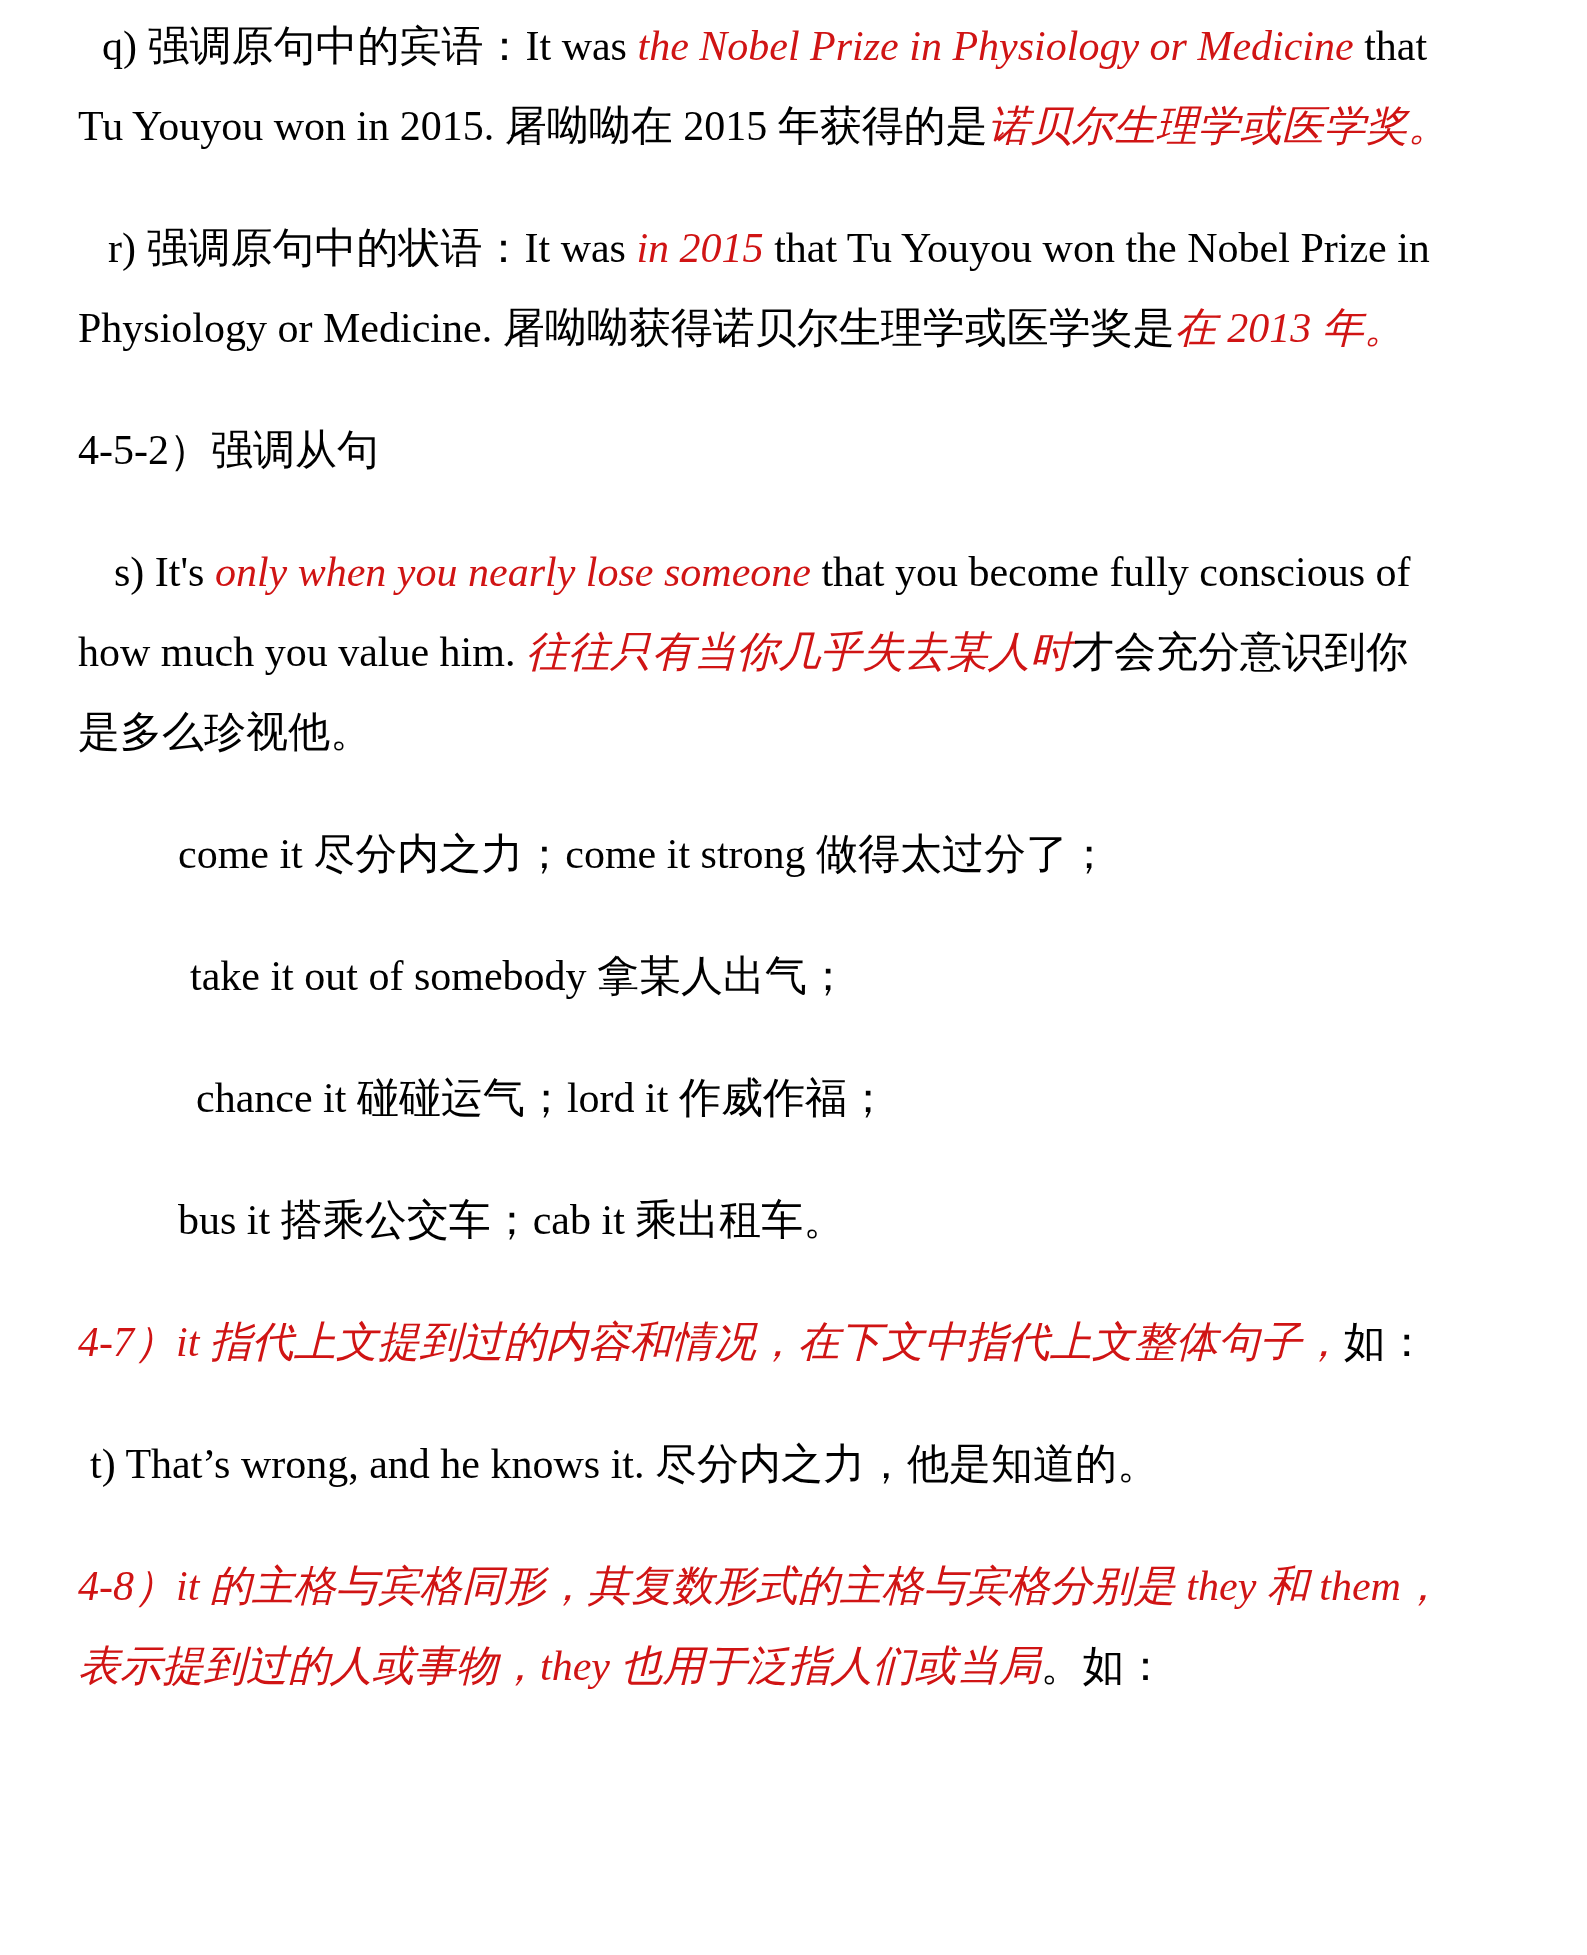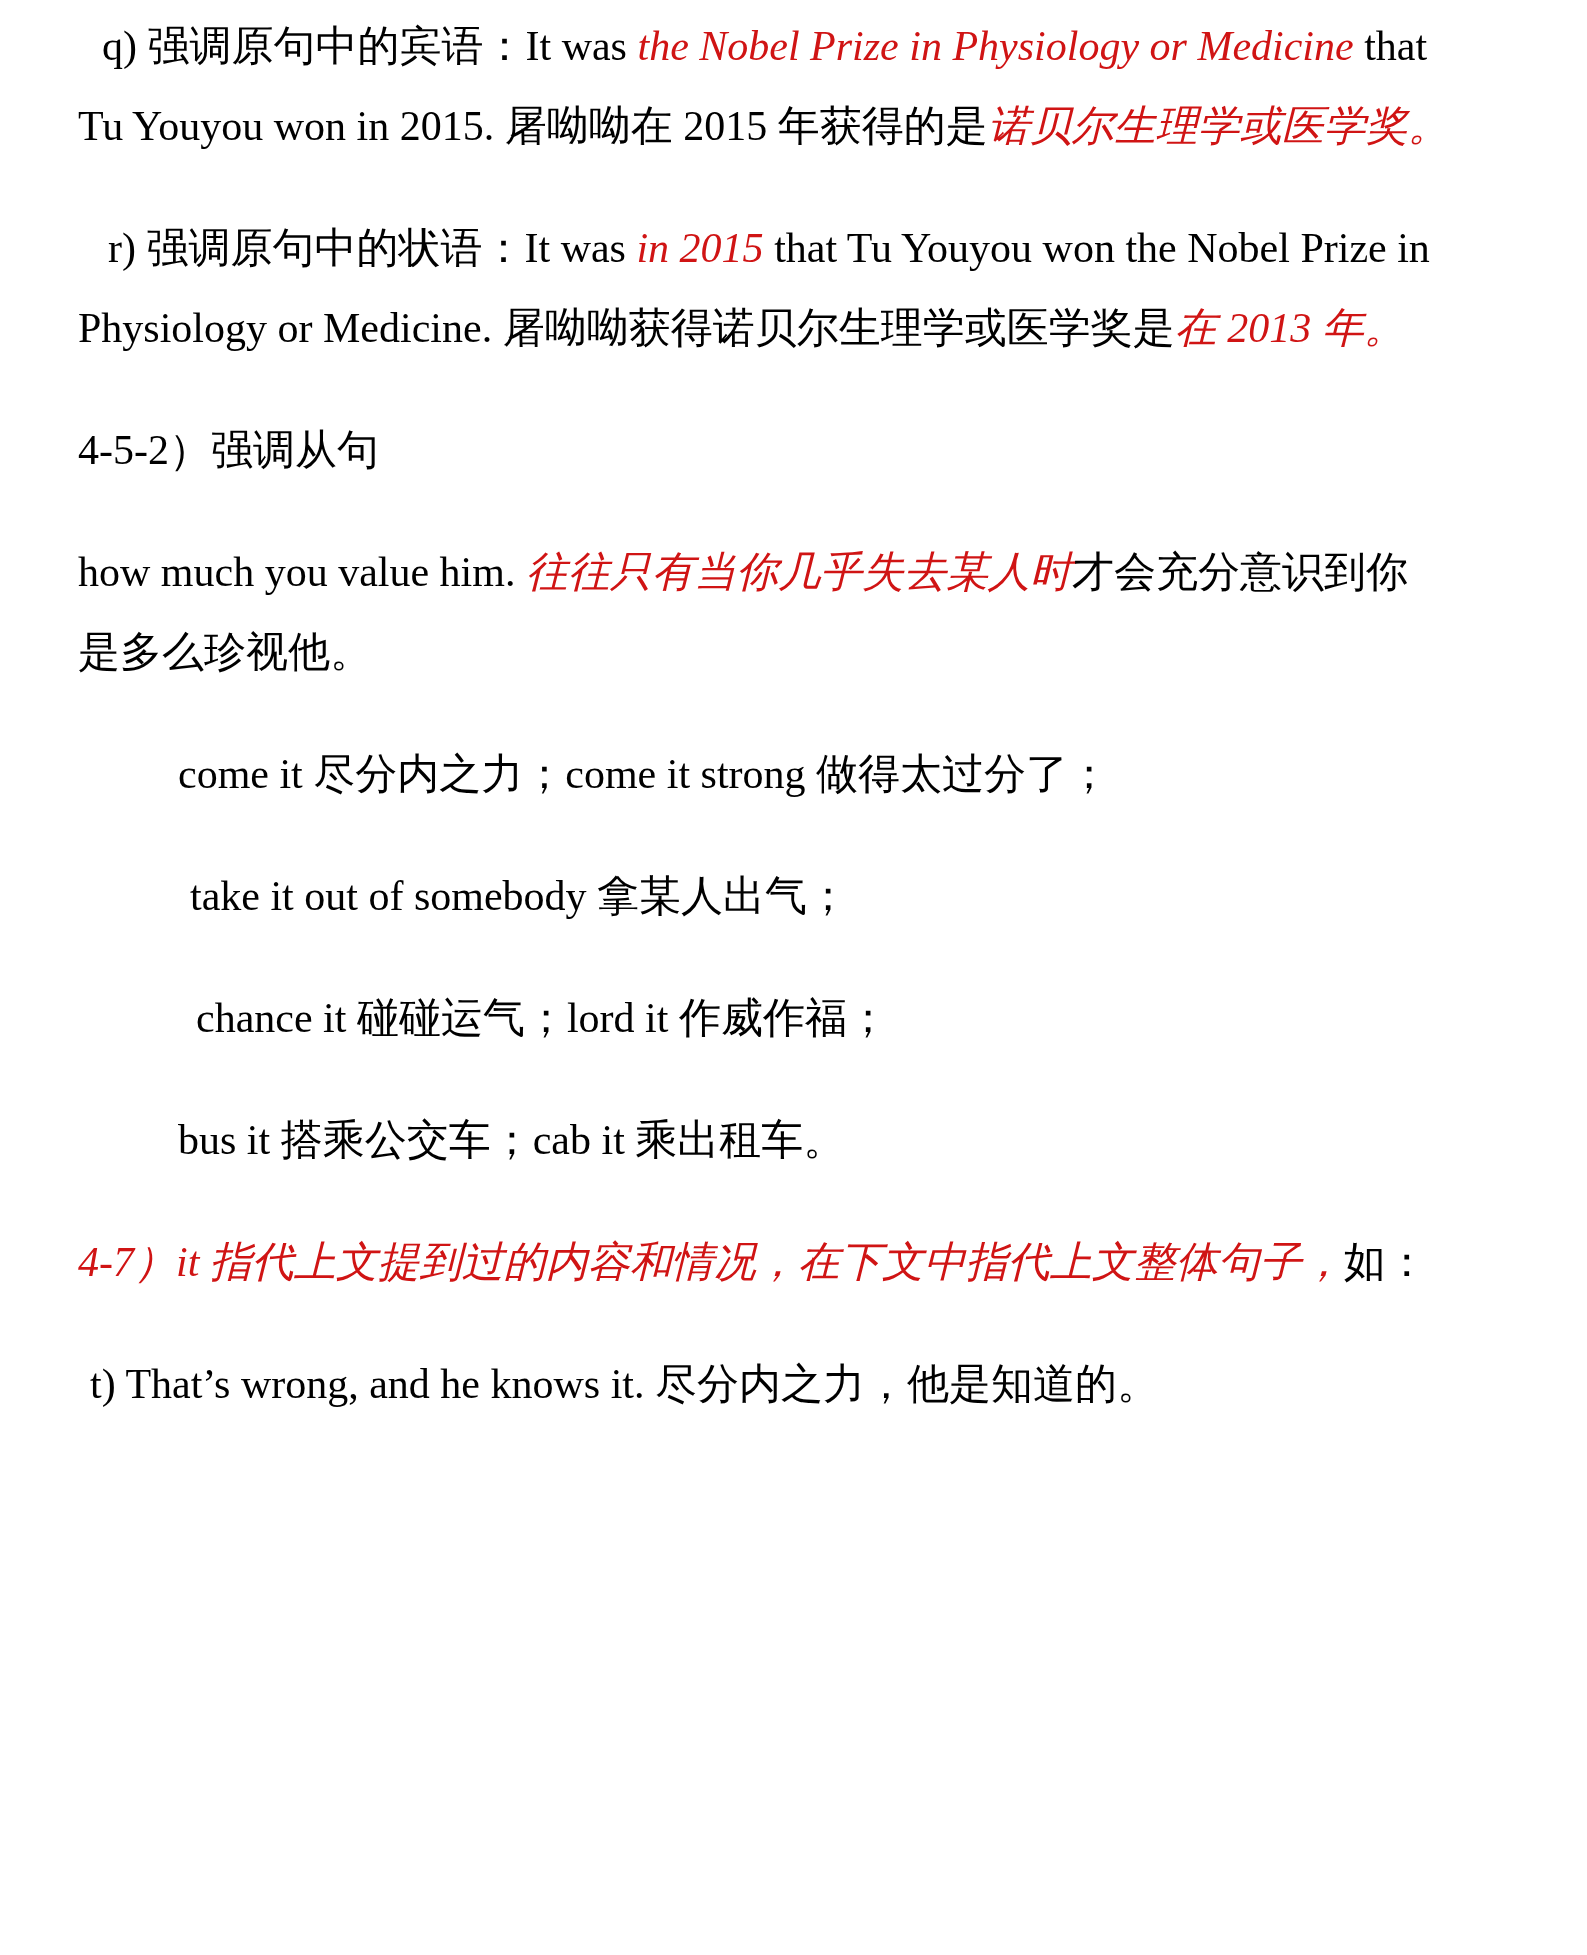--- a/index.html
+++ b/index.html
@@ -46,20 +46,21 @@
   <div class="para">
     <div class="line pl30"><span class="seg">r) 强调原句中的状语：It was </span><span class="seg red">in 2015</span><span class="seg"> that Tu Youyou won the Nobel Prize in</span></div>
     <div class="line"><span class="seg">Physiology or Medicine. 屠呦呦获得诺贝尔生理学或医学奖是</span><span class="seg red">在 2013 年。</span></div>
   </div>
 
   <div class="para">
     <div class="line"><span class="seg">4-5-2）强调从句</span></div>
   </div>
 
   <div class="para">
+    <div class="line pl36"><span class="seg">s) It's </span><span class="seg red">only when you nearly lose someone</span><span class="seg"> that you become fully conscious of</span></div>
     <div class="line"><span class="seg">how much you value him. </span><span class="seg red">往往只有当你几乎失去某人时</span><span class="seg">才会充分意识到你</span></div>
     <div class="line"><span class="seg">是多么珍视他。</span></div>
   </div>
 
 
   <div class="para">
     <div class="line pl100"><span class="seg">come it 尽分内之力；come it strong 做得太过分了；</span></div>
   </div>
 
 
@@ -76,14 +77,18 @@
   </div>
 
   <div class="para">
     <div class="line"><span class="seg red">4-7）it 指代上文提到过的内容和情况，在下文中指代上文整体句子，</span><span class="seg">如：</span></div>
   </div>
 
   <div class="para">
     <div class="line pl12"><span class="seg">t) That’s wrong, and he knows it. 尽分内之力，他是知道的。</span></div>
   </div>
 
+  <div class="para">
+    <div class="line"><span class="seg red">4-8）it 的主格与宾格同形，其复数形式的主格与宾格分别是 they 和 them，</span></div>
+    <div class="line"><span class="seg red">表示提到过的人或事物，they 也用于泛指人们或当局</span><span class="seg">。如：</span></div>
+  </div>
 
 </div>
 
 </body></html>

